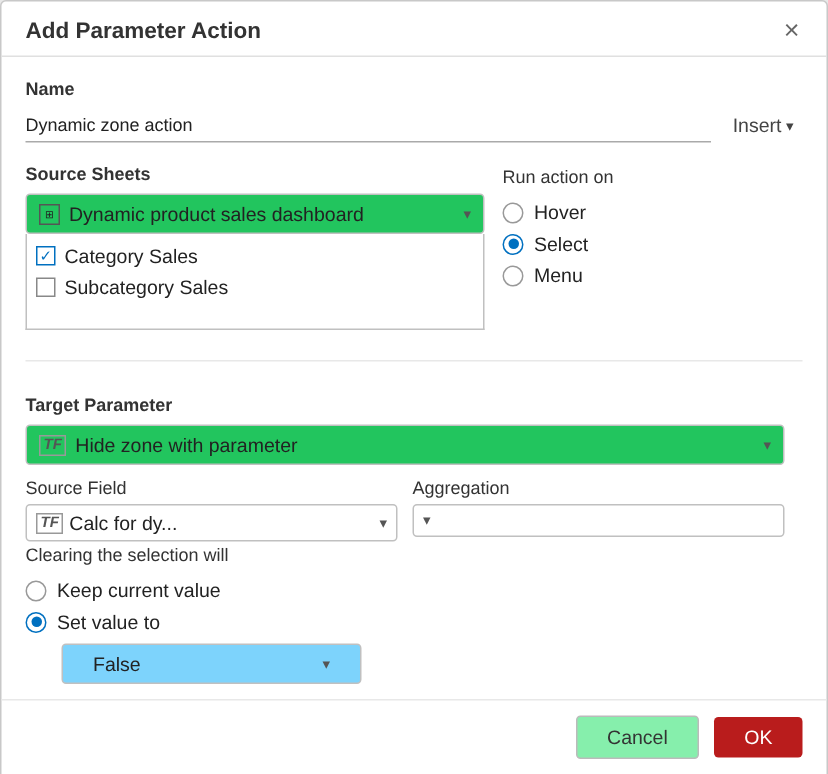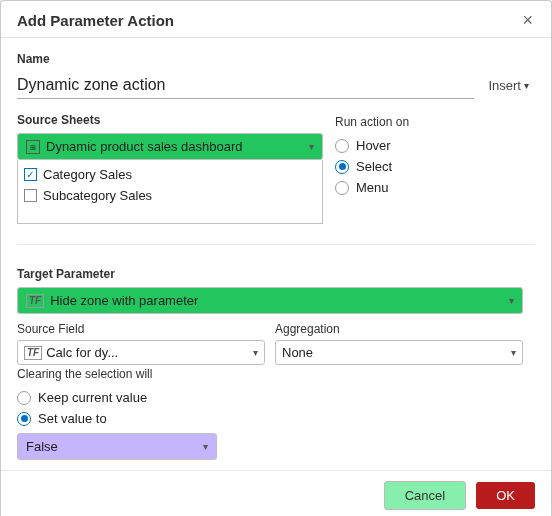--- a/index.html
+++ b/index.html
@@ -57,21 +57,21 @@
     .name-section { margin-bottom: 14px; }
     .name-row {
       display: flex;
       align-items: center;
       gap: 8px;
     }
     .name-input {
       flex: 1;
       border: none;
       border-bottom: 1px solid #aaa;
-      font-size: 16px;
+      font-size: 12px;
       padding: 4px 0;
       outline: none;
       color: #222;
     }
     .insert-btn {
       display: flex;
       align-items: center;
       gap: 3px;
       border: none;
       background: none;
@@ -213,28 +213,29 @@
     .small-dropdown .label { flex: 1; text-align: left; }
     .small-dropdown .caret { font-size: 10px; color: #555; }
     
     .clearing-section { padding-top: 2px; }
     .clearing-label { font-size: 12px; color: #333; margin-bottom: 6px; }
     .set-value-dropdown {
       display: flex;
       align-items: center;
       border: 1px solid #c0c0c0;
       border-radius: 3px;
-      background: #c4b5fd;
-      padding: 5px 8px;
+      background: #7dd3fc;
+      padding: 5px 20px;
       cursor: pointer;
       width: 100%;
       font-size: 13px;
       color: #222;
       gap: 4px;
       margin-top: 4px;
+      margin-left: 24px;
     }
     .set-value-dropdown .label { flex: 1; text-align: left; }
     .set-value-dropdown .caret { font-size: 10px; color: #555; }
     
     .dialog-footer {
       display: flex;
       justify-content: flex-end;
       align-items: center;
       gap: 10px;
       padding: 10px 16px 14px 16px;
@@ -353,21 +354,20 @@
             <div class="field-label">Source Field</div>
             <button class="small-dropdown">
               <span class="tf-icon">TF</span>
               <span class="label">Calc for dy...</span>
               <span class="caret">▾</span>
             </button>
           </div>
           <div class="agg-group">
             <div class="field-label">Aggregation</div>
             <button class="small-dropdown">
-              <span class="label">None</span>
               <span class="caret">▾</span>
             </button>
           </div>
         </div>
 
       </div>
 
       <div class="bottom-right">
 
         <div class="clearing-section">

